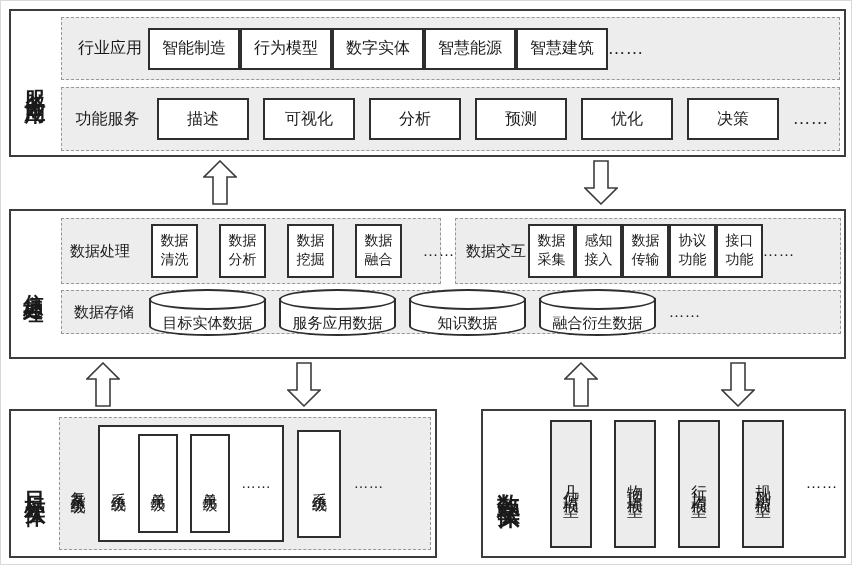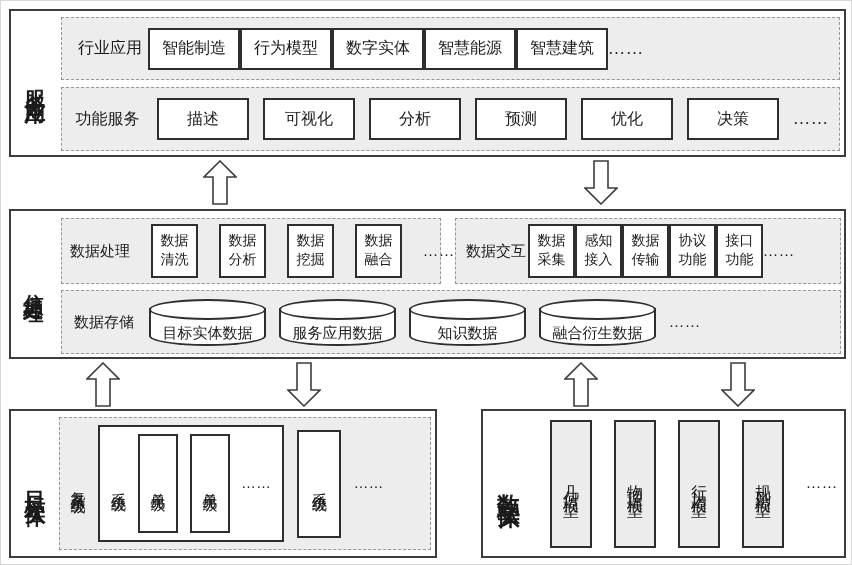--- a/index.html
+++ b/index.html
@@ -149,21 +149,21 @@
     <div class="row dashed" style="left:444px; top:7px; width:386px; height:66px; padding:0 8px; ">
       <div class="row-label" style="width:64px; font-size:15px;">数据交互</div>
       <div class="wbox small-box">数据采集</div>
       <div class="wbox small-box">感知接入</div>
       <div class="wbox small-box">数据传输</div>
       <div class="wbox small-box">协议功能</div>
       <div class="wbox small-box">接口功能</div>
       <div class="ellipsis" style="font-size:15px;">……</div>
     </div>
 
-    <div class="row dashed" style="left:50px; top:79px; width:780px; height:64px; padding:0 10px; gap:13px;">
+    <div class="row dashed" style="left:50px; top:79px; width:780px; height:44px; padding:0 10px; gap:13px;">
       <div class="row-label" style="width:64px; font-size:15px;">数据存储</div>
       <div class="cyl">
         <span>目标实体数据</span>
         </div>
       <div class="cyl">
         <span>服务应用数据</span>
         </div>
       <div class="cyl">
         <span>知识数据</span>
         </div>

